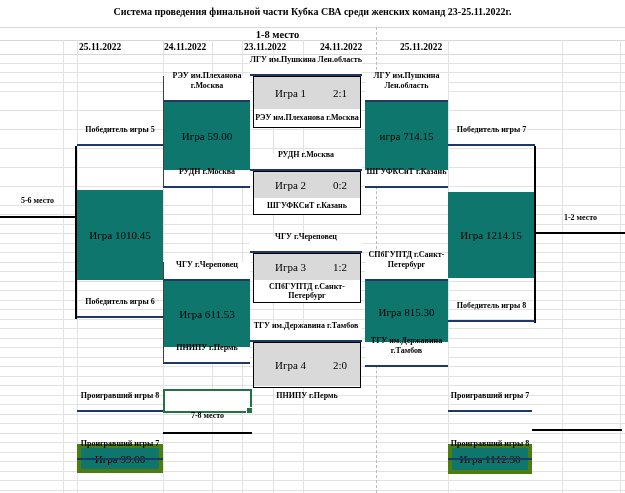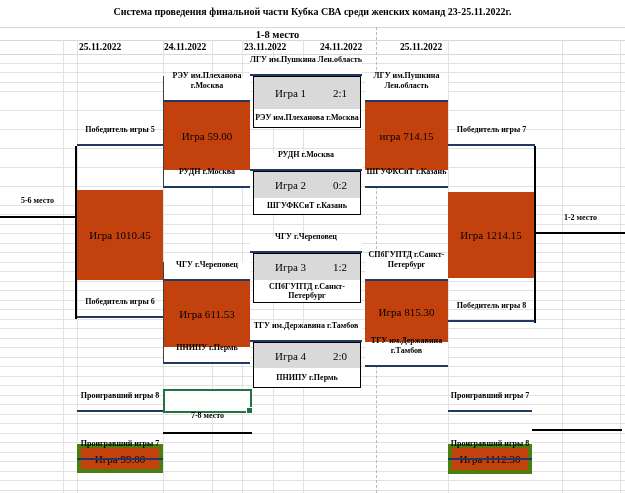--- a/index.html
+++ b/index.html
@@ -17,21 +17,21 @@
   .title{left:0;top:6px;width:625px;text-align:center;font-weight:bold;font-size:10px;}
   .stage-label{left:0;top:29px;width:555px;text-align:center;font-weight:bold;font-size:10.5px;}
   .date{top:42px;font-weight:bold;font-size:9.5px;white-space:nowrap;}
 
   .cell-label{font-weight:bold;font-size:8px;line-height:9.5px;text-align:center;
               display:flex;align-items:flex-end;justify-content:center;padding-bottom:10px;}
   .ul-navy{border-bottom:2px solid #1f3864;}
   .ul-black{background:#000;height:2px;}
   .teamcell{background:#fff;}
 
-  .graybox{background:#c2410c;display:flex;align-items:center;justify-content:center;
+  .graybox{background:#0f766e;display:flex;align-items:center;justify-content:center;
            font-size:11px;white-space:nowrap;}
   .cbox{border:1px solid #000;background:#fff;}
   .cbox .g{background:#d9d9d9;display:flex;align-items:center;justify-content:space-between;
            padding:0 13px 0 21px;font-size:11px;}
   .cbox .t{display:flex;align-items:center;justify-content:center;text-align:center;
            font-weight:bold;font-size:8px;line-height:9.5px;}
   .thinbox{border:4px solid #4d7c0f;margin-top:32px;}
   .vbracket{width:2px;background:#000;}
   .edge-l{border-left:1px solid #404040;}
 
@@ -104,21 +104,21 @@
     </div>
     <div class="t" style="height:22px">
       <span>СПбГУПТД г.Санкт-Петербург</span>
       </div>
   </div>
 
   <div class="abs cell-label ul-navy teamcell" style="left:250px;top:325px;width:112px;height:17px">
       <span>ТГУ им.Державина г.Тамбов</span>
     </div>
   <div class="abs cbox" style="left:253px;top:342px;width:108px;height:46px">
-    <div class="g" style="height:25px">
+    <div class="g" style="height:43px">
       <span>Игра 4</span>
       <span>2:0</span>
     </div>
     <div class="t" style="height:19px">
       <span>ПНИПУ г.Пермь</span>
       </div>
   </div>
 
   <div class="abs cell-label ul-navy teamcell edge-l" style="left:163px;top:76px;width:87px;height:26px">
       <span>РЭУ им.Плеханова г.Москва</span>

